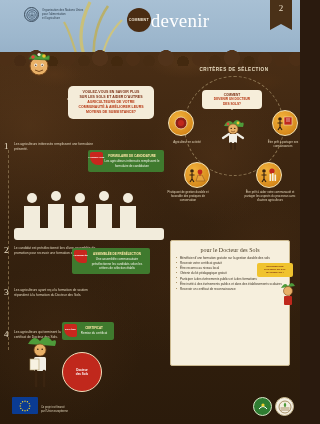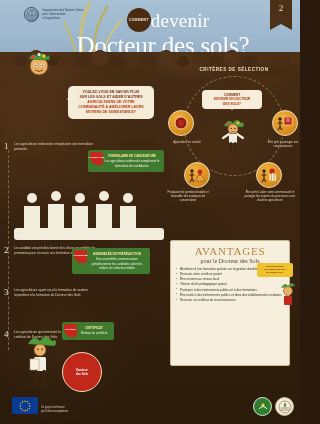--- a/index.html
+++ b/index.html
@@ -288,21 +288,20 @@
     </div>
   </div>
 
   <div class="pagetab">2</div>
 
   <div class="title-wrap">
     <div class="title-line1">
       <div class="comment-badge">COMMENT</div>
       <div class="devenir">devenir</div>
     </div>
-    <div class="docteur">Docteur des sols?</div>
   </div>
 
   <div class="soil"></div>
   <div class="soil-edge"></div>
 
   <svg class="mascot-head" viewBox="0 0 30 30">
     <circle cx="15" cy="18" r="9" fill="#e8b067" stroke="#7a4a1c" stroke-width="1"></circle>
     <circle cx="11.8" cy="17" r="1.5" fill="#fff"></circle>
       <circle cx="18.2" cy="17" r="1.5" fill="#fff"></circle>
     <circle cx="11.8" cy="17.2" r=".7" fill="#2b1b0b"></circle>
@@ -449,21 +448,20 @@
     <path d="M8 14 Q14 4 20 11 Q26 3 32 11 Q38 8 35 16 Z" fill="#4e9b3a"></path>
     <circle cx="20" cy="20" r="6" fill="#e8b067" stroke="#7a4a1c" stroke-width=".7"></circle>
     <circle cx="17.8" cy="19.2" r=".8" fill="#2b1b0b"></circle>
       <circle cx="22.2" cy="19.2" r=".8" fill="#2b1b0b"></circle>
     <rect x="14" y="27" width="12" height="14" rx="1.5" fill="#f2efe6"></rect>
     <rect x="10" y="29" width="9" height="11" fill="#f7f2e2" stroke="#b09a6a" stroke-width=".6"></rect>
     <path d="M16 41 L16 56 M24 41 L24 56" stroke="#3a2410" stroke-width="2.6" stroke-linecap="round"></path>
   </svg>
 
   <div class="adv">
-    <div class="adv-title">AVANTAGES</div>
     <div class="adv-sub">pour le Docteur des Sols</div>
     <ul class="adv-list">
       <li>Bénéficier d'une formation gratuite sur la gestion durable des sols</li>
       <li>Recevoir votre certificat gratuit</li>
       <li>Être reconnu au niveau local</li>
       <li>Obtenir du kit pédagogique gratuit</li>
       <li>Participer à des événements publics et à des formations</li>
       <li>Être invité à des événements publics et dans des établissements scolaires</li>
       <li>Recevoir un certificat de reconnaissance</li>
     </ul>

